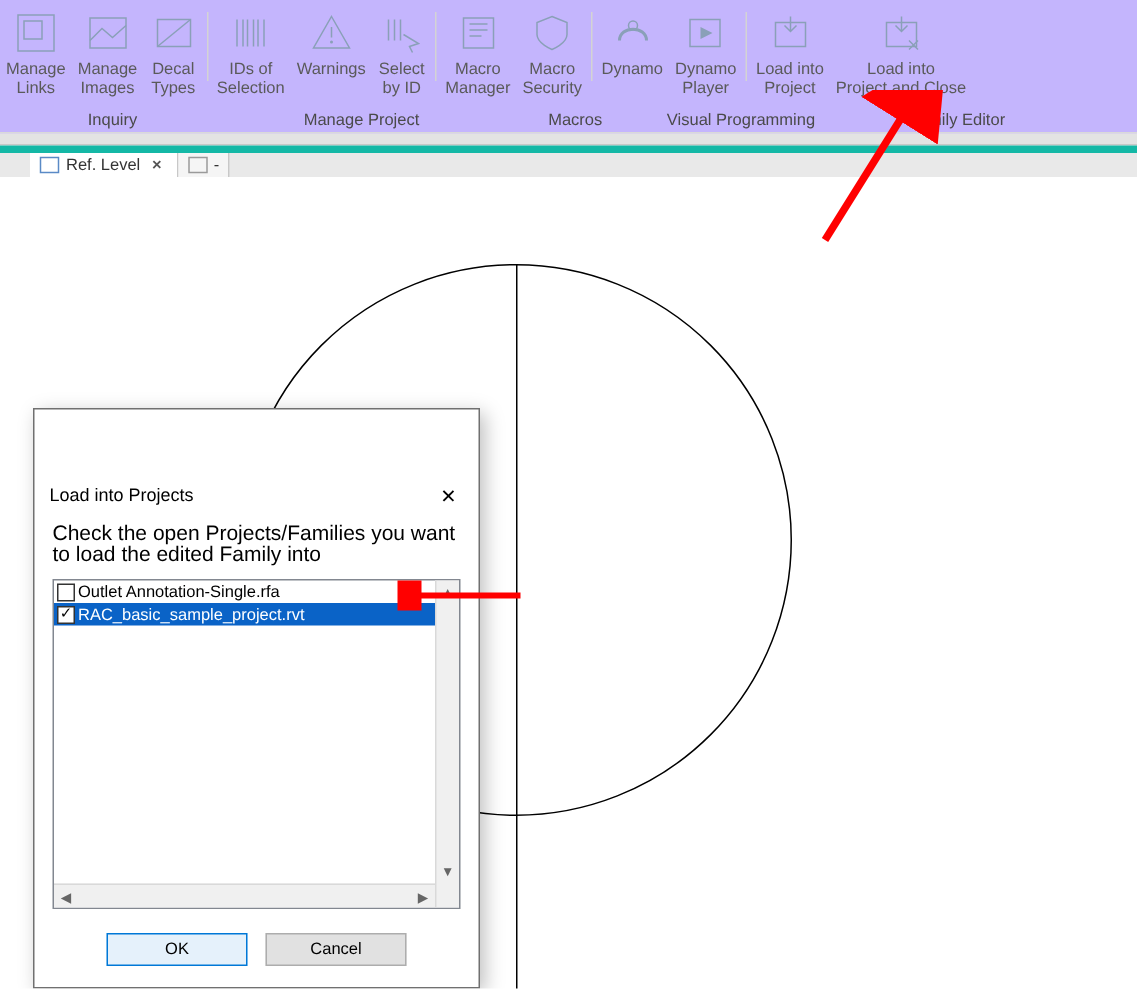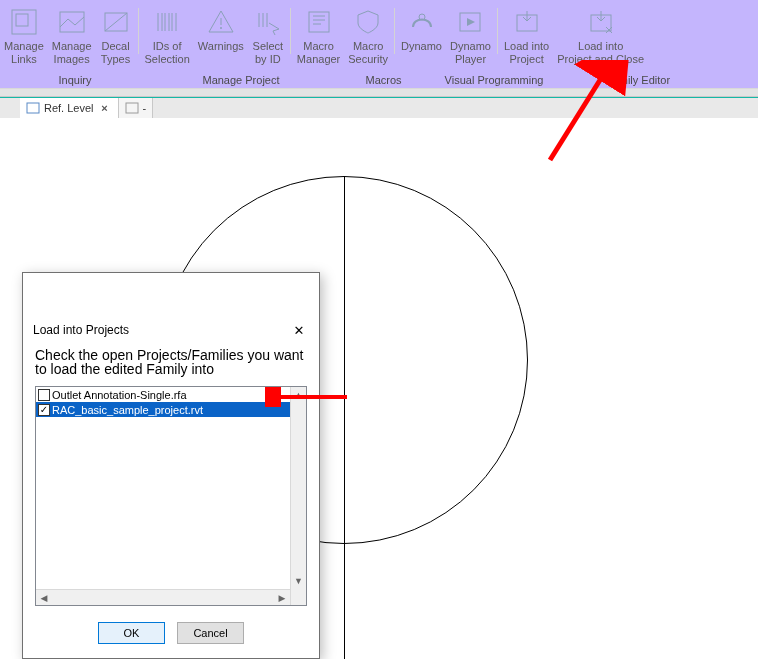--- a/index.html
+++ b/index.html
@@ -9,21 +9,21 @@
   .ribbon { background: #c4b5fd; border-bottom: 1px solid #d9d9d9; padding: 4px 0 0 0; position: relative; z-index: 1; }
   .ribbon-groups { display: flex; align-items: stretch; }
   .sep { width: 1px; background: #d4d4d4; margin: 4px 2px 18px; }
   .rbtn { display: flex; flex-direction: column; align-items: center; padding: 2px 4px 0; cursor: default; color: #5a5a5a; text-align: center; min-height: 68px; }
   .rbtn .icon { width: 32px; height: 32px; margin-bottom: 2px; display:flex; align-items:center; justify-content:center; }
   .rbtn .lbl { font-size: 11px; line-height: 13px; white-space: pre; }
   .labels { display: flex; }
   .labels > div { text-align: center; font-size: 11px; color: #4a4a4a; padding: 2px 0 2px; }
 
   
-  .tabbar { background: #e9e9e9; height: 22px; display: flex; align-items: stretch; border-top:1px solid #14b8a6; border-bottom:1px solid #c8c8c8;}
+  .tabbar { background: #e9e9e9; height: 22px; display: flex; align-items: stretch; border-top:5px solid #14b8a6; border-bottom:1px solid #c8c8c8;}
   .tab { display: flex; align-items: center; padding: 0 6px; font-size: 11px; color: #333; border-right:1px solid #c8c8c8; background:#f5f5f5; gap:4px;}
   .tab.active { background: #fff; }
   .tab .ticon { width:14px; height:14px; }
   .tab .close { width:14px; text-align:center; font-weight:bold; color:#555; }
 
   
   .canvas { position: absolute; top: 118px; left: 0; right:0; bottom:0; background:#fff; }
   .circle { position:absolute; width:368px; height:368px; border:1px solid #000; border-radius:50%; left:160px; top:58px; }
   .vline { position:absolute; width:1px; background:#000; left:344px; top:58px; height:500px; }
 
@@ -38,21 +38,21 @@
   .list-inner { position:absolute; left:0; top:0; right:16px; bottom:0; overflow:hidden; }
   .scroll { position:absolute; right:0; top:0; bottom:0; width:16px; background:#f0f0f0; border-left:1px solid #d9d9d9;}
   .scroll .arr { height:16px; display:flex; align-items:center; justify-content:center; color:#666; font-size:9px;}
   .row { display:flex; align-items:center; height:15px; font-size:11px; padding-left:2px; gap:2px;}
   .row.sel { background:#0a63c7; color:#fff; }
   .chk { width:12px; height:12px; border:1px solid #333; background:#fff; display:flex; align-items:center; justify-content:center; font-size:10px; line-height:1; color:#000;}
   .row.sel .chk { color:#000; }
   .hscroll { position:absolute; left:0; right:16px; bottom:0; height:16px; background:#f0f0f0; border-top:1px solid #d9d9d9; display:flex; justify-content:space-between;}
   .hscroll .arr{width:16px; display:flex; align-items:center; justify-content:center; font-size:9px; color:#666;}
   .dlg-buttons { display:flex; gap:12px; justify-content:center; padding:16px 0 14px; }
-  .btn { width:67px; height:22px; font-size:11px; background:#e1e1e1; border:1px solid #adadad; cursor:default; display:flex; align-items:center; justify-content:center;}
+  .btn { width:94px; height:22px; font-size:11px; background:#e1e1e1; border:1px solid #adadad; cursor:default; display:flex; align-items:center; justify-content:center;}
   .btn.primary { border:1px solid #0078d7; background:#e5f1fb; }
 
   
   .arrow { position:absolute; z-index:20; pointer-events:none; }
 </style>
 </head>
 <body>
 
 <div class="ribbon">
   <div class="ribbon-groups">

